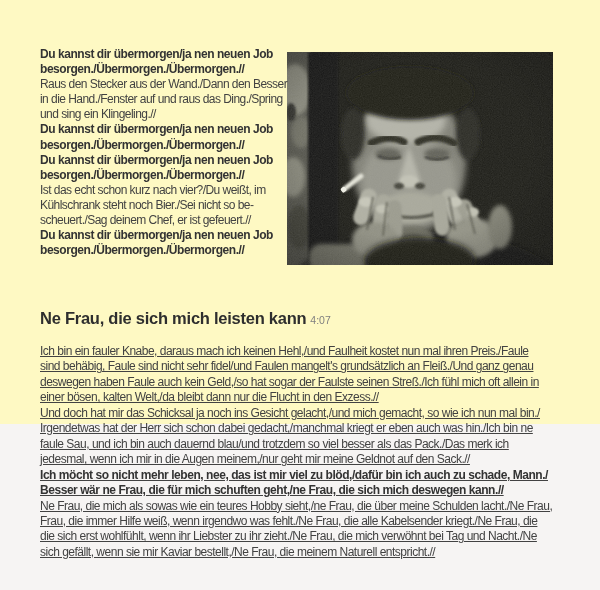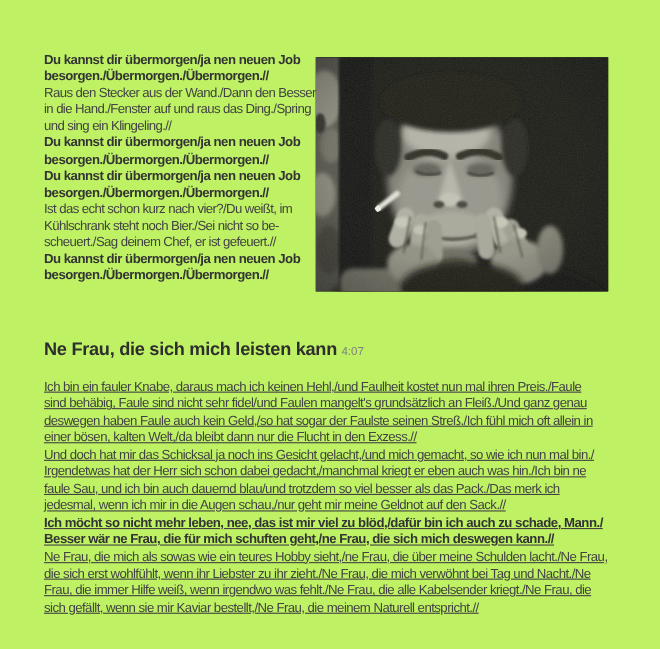--- a/index.html
+++ b/index.html
@@ -3,22 +3,22 @@
 <meta charset="utf-8">
 <style>
   html,body{margin:0;padding:0;}
   body{
     width:600px;height:590px;
     background:#f6f4f3;
     font-family:"Liberation Sans", sans-serif;
     overflow:hidden;
   }
   .page{
-    position:relative;width:600px;height:590px;
-    background:#bef264;
+    position:relative;width:600px;height:424px;
+    background:#fef9c3;
   }
   
   .lyrics-left{
     position:absolute;left:40px;top:47px;width:260px;
     font-size:12px;line-height:15.1px;letter-spacing:-0.55px;
     color:#424242;z-index:2;
   }
   
   .lyrics-body{
     position:absolute;left:40px;top:344px;width:534px;
@@ -182,22 +182,22 @@
   </div>
 
   <div class="lyrics-body">
       <div class="line">Ich bin ein fauler Knabe, daraus mach ich keinen Hehl,/und Faulheit kostet nun mal ihren Preis./Faule</div>
       <div class="line">sind behäbig, Faule sind nicht sehr fidel/und Faulen mangelt's grundsätzlich an Fleiß./Und ganz genau</div>
       <div class="line">deswegen haben Faule auch kein Geld,/so hat sogar der Faulste seinen Streß./Ich fühl mich oft allein in</div>
       <div class="line">einer bösen, kalten Welt,/da bleibt dann nur die Flucht in den Exzess.//</div>
       <div class="line">Und doch hat mir das Schicksal ja noch ins Gesicht gelacht,/und mich gemacht, so wie ich nun mal bin./</div>
       <div class="line">Irgendetwas hat der Herr sich schon dabei gedacht,/manchmal kriegt er eben auch was hin./Ich bin ne</div>
       <div class="line">faule Sau, und ich bin auch dauernd blau/und trotzdem so viel besser als das Pack./Das merk ich</div>
-      <div class="line">jedesmal, wenn ich mir in die Augen schau,/nur geht mir meine Geldnot auf den Sack.//</div>
+      <div class="line">jedesmal, wenn ich mir in die Augen meinem,/nur geht mir meine Geldnot auf den Sack.//</div>
       <div class="line bold">Ich möcht so nicht mehr leben, nee, das ist mir viel zu blöd,/dafür bin ich auch zu schade, Mann./</div>
       <div class="line bold">Besser wär ne Frau, die für mich schuften geht,/ne Frau, die sich mich deswegen kann.//</div>
       <div class="line">Ne Frau, die mich als sowas wie ein teures Hobby sieht,/ne Frau, die über meine Schulden lacht./Ne Frau,</div>
+      <div class="line">Frau, die immer Hilfe weiß, wenn irgendwo was fehlt./Ne Frau, die alle Kabelsender kriegt./Ne Frau, die</div>
       <div class="line">die sich erst wohlfühlt, wenn ihr Liebster zu ihr zieht./Ne Frau, die mich verwöhnt bei Tag und Nacht./Ne</div>
-      <div class="line">Frau, die immer Hilfe weiß, wenn irgendwo was fehlt./Ne Frau, die alle Kabelsender kriegt./Ne Frau, die</div>
       <div class="line">sich gefällt, wenn sie mir Kaviar bestellt,/Ne Frau, die meinem Naturell entspricht.//</div>
     </div>
 
 </div>
 
 </body></html>

